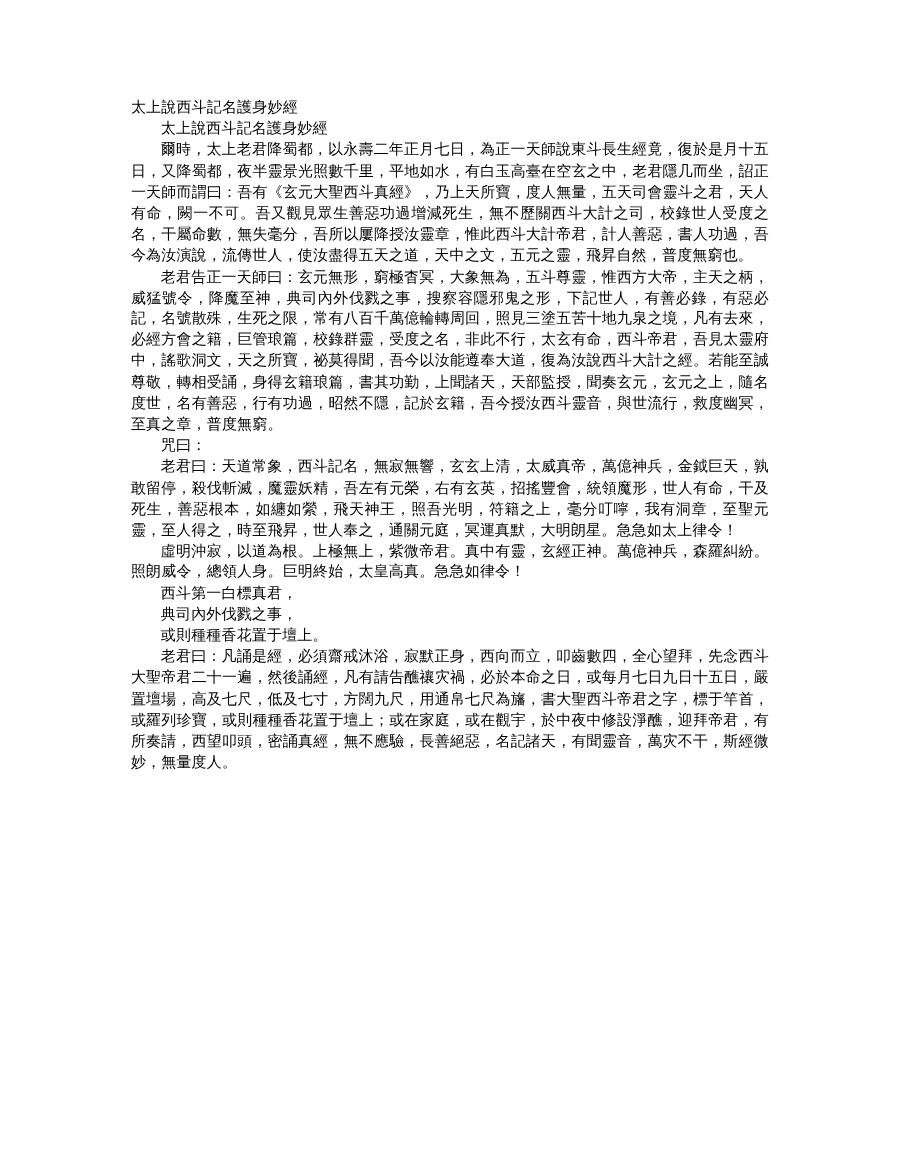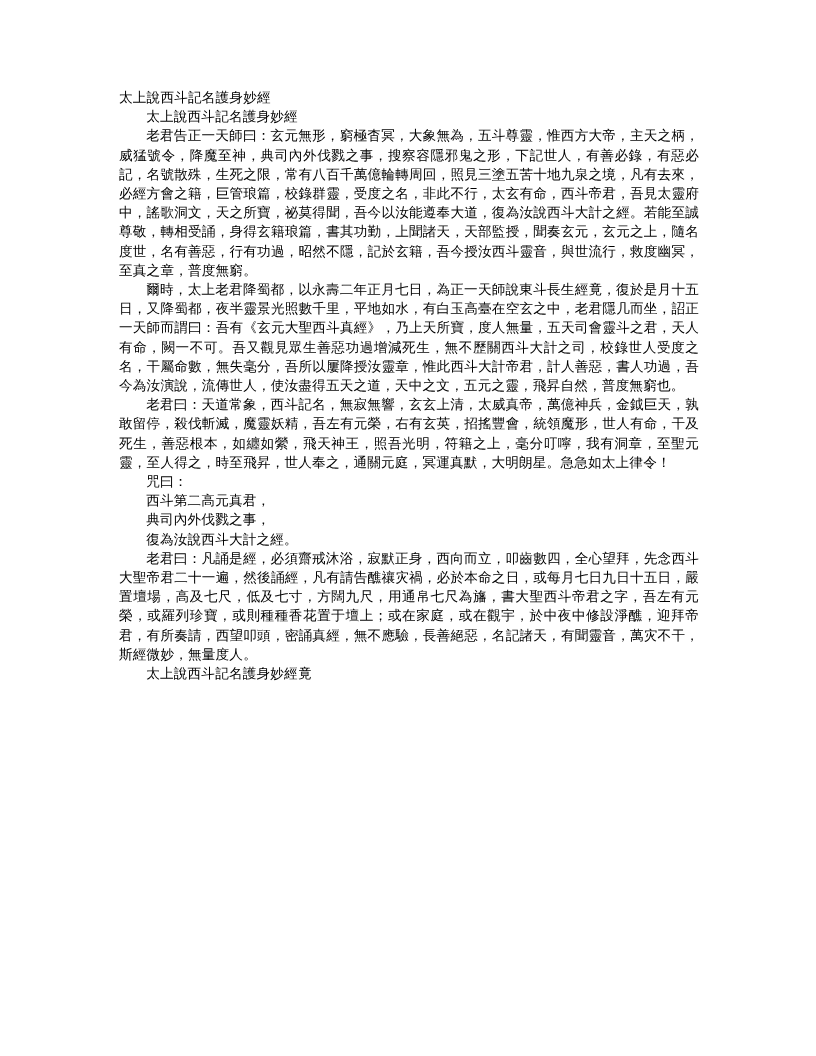--- a/index.html
+++ b/index.html
@@ -36,23 +36,23 @@
     text-indent: 0;
   }
 </style>
 </head>
 <body>
 
 <div class="page">
   <div class="content">
     <p class="flush">太上說西斗記名護身妙經</p>
     <p>太上說西斗記名護身妙經</p>
+    <p>爾時，太上老君降蜀都，以永壽二年正月七日，為正一天師說東斗長生經竟，復於是月十五日，又降蜀都，夜半靈景光照數千里，平地如水，有白玉高臺在空玄之中，老君隱几而坐，詔正一天師而謂曰：吾有《玄元大聖西斗真經》，乃上天所寶，度人無量，五天司會靈斗之君，天人有命，闕一不可。吾又觀見眾生善惡功過增減死生，無不歷關西斗大計之司，校錄世人受度之名，干屬命數，無失毫分，吾所以屢降授汝靈章，惟此西斗大計帝君，計人善惡，書人功過，吾今為汝演說，流傳世人，使汝盡得五天之道，天中之文，五元之靈，飛昇自然，普度無窮也。</p>
     <p>老君告正一天師曰：玄元無形，窮極杳冥，大象無為，五斗尊靈，惟西方大帝，主天之柄，威猛號令，降魔至神，典司內外伐戮之事，搜察容隱邪鬼之形，下記世人，有善必錄，有惡必記，名號散殊，生死之限，常有八百千萬億輪轉周回，照見三塗五苦十地九泉之境，凡有去來，必經方會之籍，巨管琅篇，校錄群靈，受度之名，非此不行，太玄有命，西斗帝君，吾見太靈府中，謠歌洞文，天之所寶，祕莫得聞，吾今以汝能遵奉大道，復為汝說西斗大計之經。若能至誠尊敬，轉相受誦，身得玄籍琅篇，書其功勤，上聞諸天，天部監授，聞奏玄元，玄元之上，隨名度世，名有善惡，行有功過，昭然不隱，記於玄籍，吾今授汝西斗靈音，與世流行，救度幽冥，至真之章，普度無窮。</p>
-    <p>爾時，太上老君降蜀都，以永壽二年正月七日，為正一天師說東斗長生經竟，復於是月十五日，又降蜀都，夜半靈景光照數千里，平地如水，有白玉高臺在空玄之中，老君隱几而坐，詔正一天師而謂曰：吾有《玄元大聖西斗真經》，乃上天所寶，度人無量，五天司會靈斗之君，天人有命，闕一不可。吾又觀見眾生善惡功過增減死生，無不歷關西斗大計之司，校錄世人受度之名，干屬命數，無失毫分，吾所以屢降授汝靈章，惟此西斗大計帝君，計人善惡，書人功過，吾今為汝演說，流傳世人，使汝盡得五天之道，天中之文，五元之靈，飛昇自然，普度無窮也。</p>
+    <p>咒曰：</p>
     <p>老君曰：天道常象，西斗記名，無寂無響，玄玄上清，太威真帝，萬億神兵，金鉞巨天，孰敢留停，殺伐斬滅，魔靈妖精，吾左有元榮，右有玄英，招搖豐會，統領魔形，世人有命，干及死生，善惡根本，如纏如縈，飛天神王，照吾光明，符籍之上，毫分叮嚀，我有洞章，至聖元靈，至人得之，時至飛昇，世人奉之，通關元庭，冥運真默，大明朗星。急急如太上律令！</p>
-    <p>咒曰：</p>
-    <p>西斗第二高元真君，</p>
+    <p>虛明沖寂，以道為根。上極無上，紫微帝君。真中有靈，玄經正神。萬億神兵，森羅糾紛。照朗威令，總領人身。巨明終始，太皇高真。急急如律令！</p>
+    <p>西斗第一白標真君，</p>
     <p>典司內外伐戮之事，</p>
-    <p>復為汝說西斗大計之經。</p>
-    <p>老君曰：凡誦是經，必須齋戒沐浴，寂默正身，西向而立，叩齒數四，全心望拜，先念西斗大聖帝君二十一遍，然後誦經，凡有請告醮禳灾禍，必於本命之日，或每月七日九日十五日，嚴置壇場，高及七尺，低及七寸，方闊九尺，用通帛七尺為旛，書大聖西斗帝君之字，吾左有元榮，或羅列珍寶，或則種種香花置于壇上；或在家庭，或在觀宇，於中夜中修設淨醮，迎拜帝君，有所奏請，西望叩頭，密誦真經，無不應驗，長善絕惡，名記諸天，有聞靈音，萬灾不干，斯經微妙，無量度人。</p>
-    <p>太上說西斗記名護身妙經竟</p>
+    <p>或則種種香花置于壇上。</p>
+    <p>老君曰：凡誦是經，必須齋戒沐浴，寂默正身，西向而立，叩齒數四，全心望拜，先念西斗大聖帝君二十一遍，然後誦經，凡有請告醮禳灾禍，必於本命之日，或每月七日九日十五日，嚴置壇場，高及七尺，低及七寸，方闊九尺，用通帛七尺為旛，書大聖西斗帝君之字，標于竿首，或羅列珍寶，或則種種香花置于壇上；或在家庭，或在觀宇，於中夜中修設淨醮，迎拜帝君，有所奏請，西望叩頭，密誦真經，無不應驗，長善絕惡，名記諸天，有聞靈音，萬灾不干，斯經微妙，無量度人。</p>
   </div>
 </div>
 
 </body></html>

